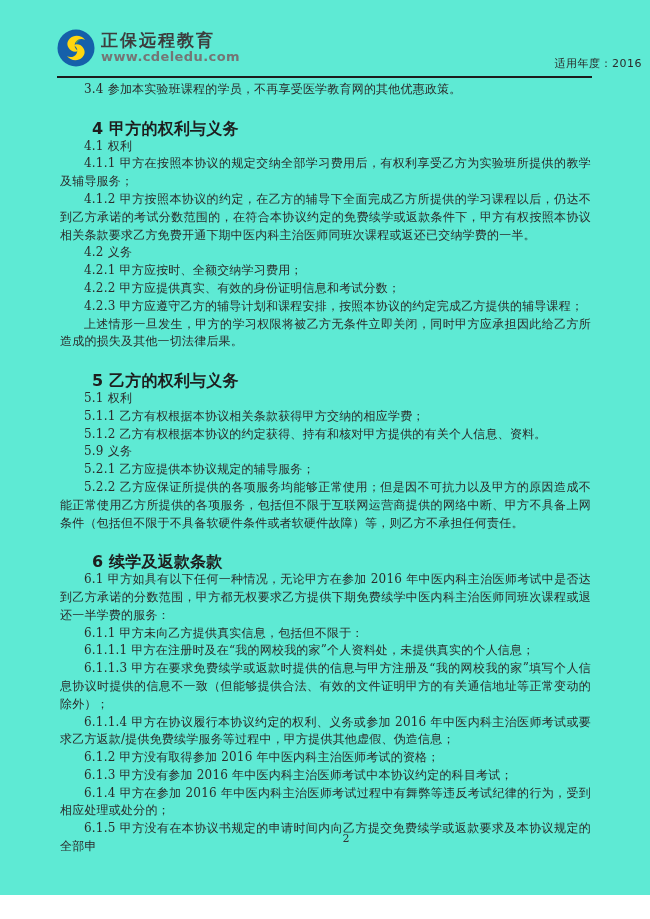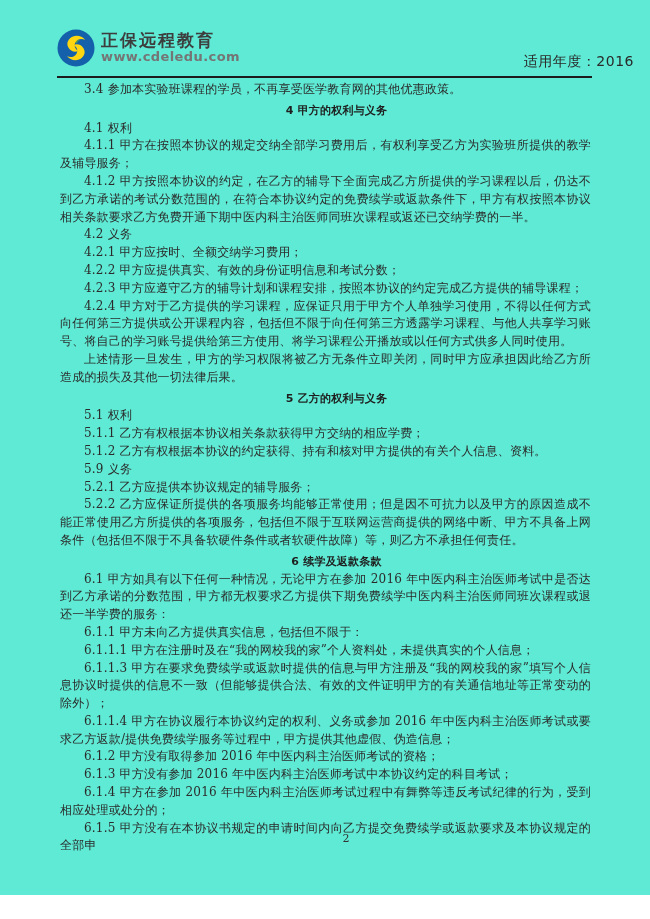--- a/index.html
+++ b/index.html
@@ -46,23 +46,23 @@
   }
   .brand-url {
     font-size: 13px;
     font-weight: bold;
     color: #757575;
     letter-spacing: 0.4px;
     line-height: 14px;
   }
   .year-label {
     position: absolute;
-    right: 58px;
+    right: 50px;
     bottom: 6px;
-    font-size: 14px;
+    font-size: 11px;
     color: #2a2a2a;
     font-family: "DejaVu Sans", sans-serif;
     letter-spacing: 0.5px;
   }
   .header-rule {
     position: absolute;
     top: 76px;
     left: 57px;
     width: 535px;
     height: 2px;
@@ -79,25 +79,25 @@
     text-align: justify;
     letter-spacing: 0.2px;
   }
   .doc-body p {
     margin: 0;
     text-indent: 2em;
     color: #2b2b2b;
   }
   .doc-body p.heading {
     font-weight: bold;
-    font-size: 11px;
-    margin-top: 3px;
+    font-size: 16px;
+    margin-top: 21px;
     color: #1e1e1e;
     font-family: "DejaVu Sans", sans-serif;
-    text-align: center;
+    text-align: left;
   }
   
   .page-number {
     position: absolute;
     bottom: 50px;
     left: 0;
     width: 100%;
     text-align: center;
     font-size: 11px;
     color: #333333;
@@ -129,21 +129,20 @@
   <main class="doc-body" id="doc-body">
       <p>3.4 参加本实验班课程的学员，不再享受医学教育网的其他优惠政策。</p>
       <p class="heading">4 甲方的权利与义务</p>
       <p>4.1 权利</p>
       <p>4.1.1 甲方在按照本协议的规定交纳全部学习费用后，有权利享受乙方为实验班所提供的教学及辅导服务；</p>
       <p>4.1.2 甲方按照本协议的约定，在乙方的辅导下全面完成乙方所提供的学习课程以后，仍达不到乙方承诺的考试分数范围的，在符合本协议约定的免费续学或返款条件下，甲方有权按照本协议相关条款要求乙方免费开通下期中医内科主治医师同班次课程或返还已交纳学费的一半。</p>
       <p>4.2 义务</p>
       <p>4.2.1 甲方应按时、全额交纳学习费用；</p>
       <p>4.2.2 甲方应提供真实、有效的身份证明信息和考试分数；</p>
       <p>4.2.3 甲方应遵守乙方的辅导计划和课程安排，按照本协议的约定完成乙方提供的辅导课程；</p>
-      <p>4.2.4 甲方对于乙方提供的学习课程，应保证只用于甲方个人单独学习使用，不得以任何方式向任何第三方提供或公开课程内容，包括但不限于向任何第三方透露学习课程、与他人共享学习账号、将自己的学习账号提供给第三方使用、将学习课程公开播放或以任何方式供多人同时使用。</p>
       <p>上述情形一旦发生，甲方的学习权限将被乙方无条件立即关闭，同时甲方应承担因此给乙方所造成的损失及其他一切法律后果。</p>
       <p class="heading">5 乙方的权利与义务</p>
       <p>5.1 权利</p>
       <p>5.1.1 乙方有权根据本协议相关条款获得甲方交纳的相应学费；</p>
       <p>5.1.2 乙方有权根据本协议的约定获得、持有和核对甲方提供的有关个人信息、资料。</p>
       <p>5.9 义务</p>
       <p>5.2.1 乙方应提供本协议规定的辅导服务；</p>
       <p>5.2.2 乙方应保证所提供的各项服务均能够正常使用；但是因不可抗力以及甲方的原因造成不能正常使用乙方所提供的各项服务，包括但不限于互联网运营商提供的网络中断、甲方不具备上网条件（包括但不限于不具备软硬件条件或者软硬件故障）等，则乙方不承担任何责任。</p>
       <p class="heading">6 续学及返款条款</p>
       <p>6.1 甲方如具有以下任何一种情况，无论甲方在参加 2016 年中医内科主治医师考试中是否达到乙方承诺的分数范围，甲方都无权要求乙方提供下期免费续学中医内科主治医师同班次课程或退还一半学费的服务：</p>

